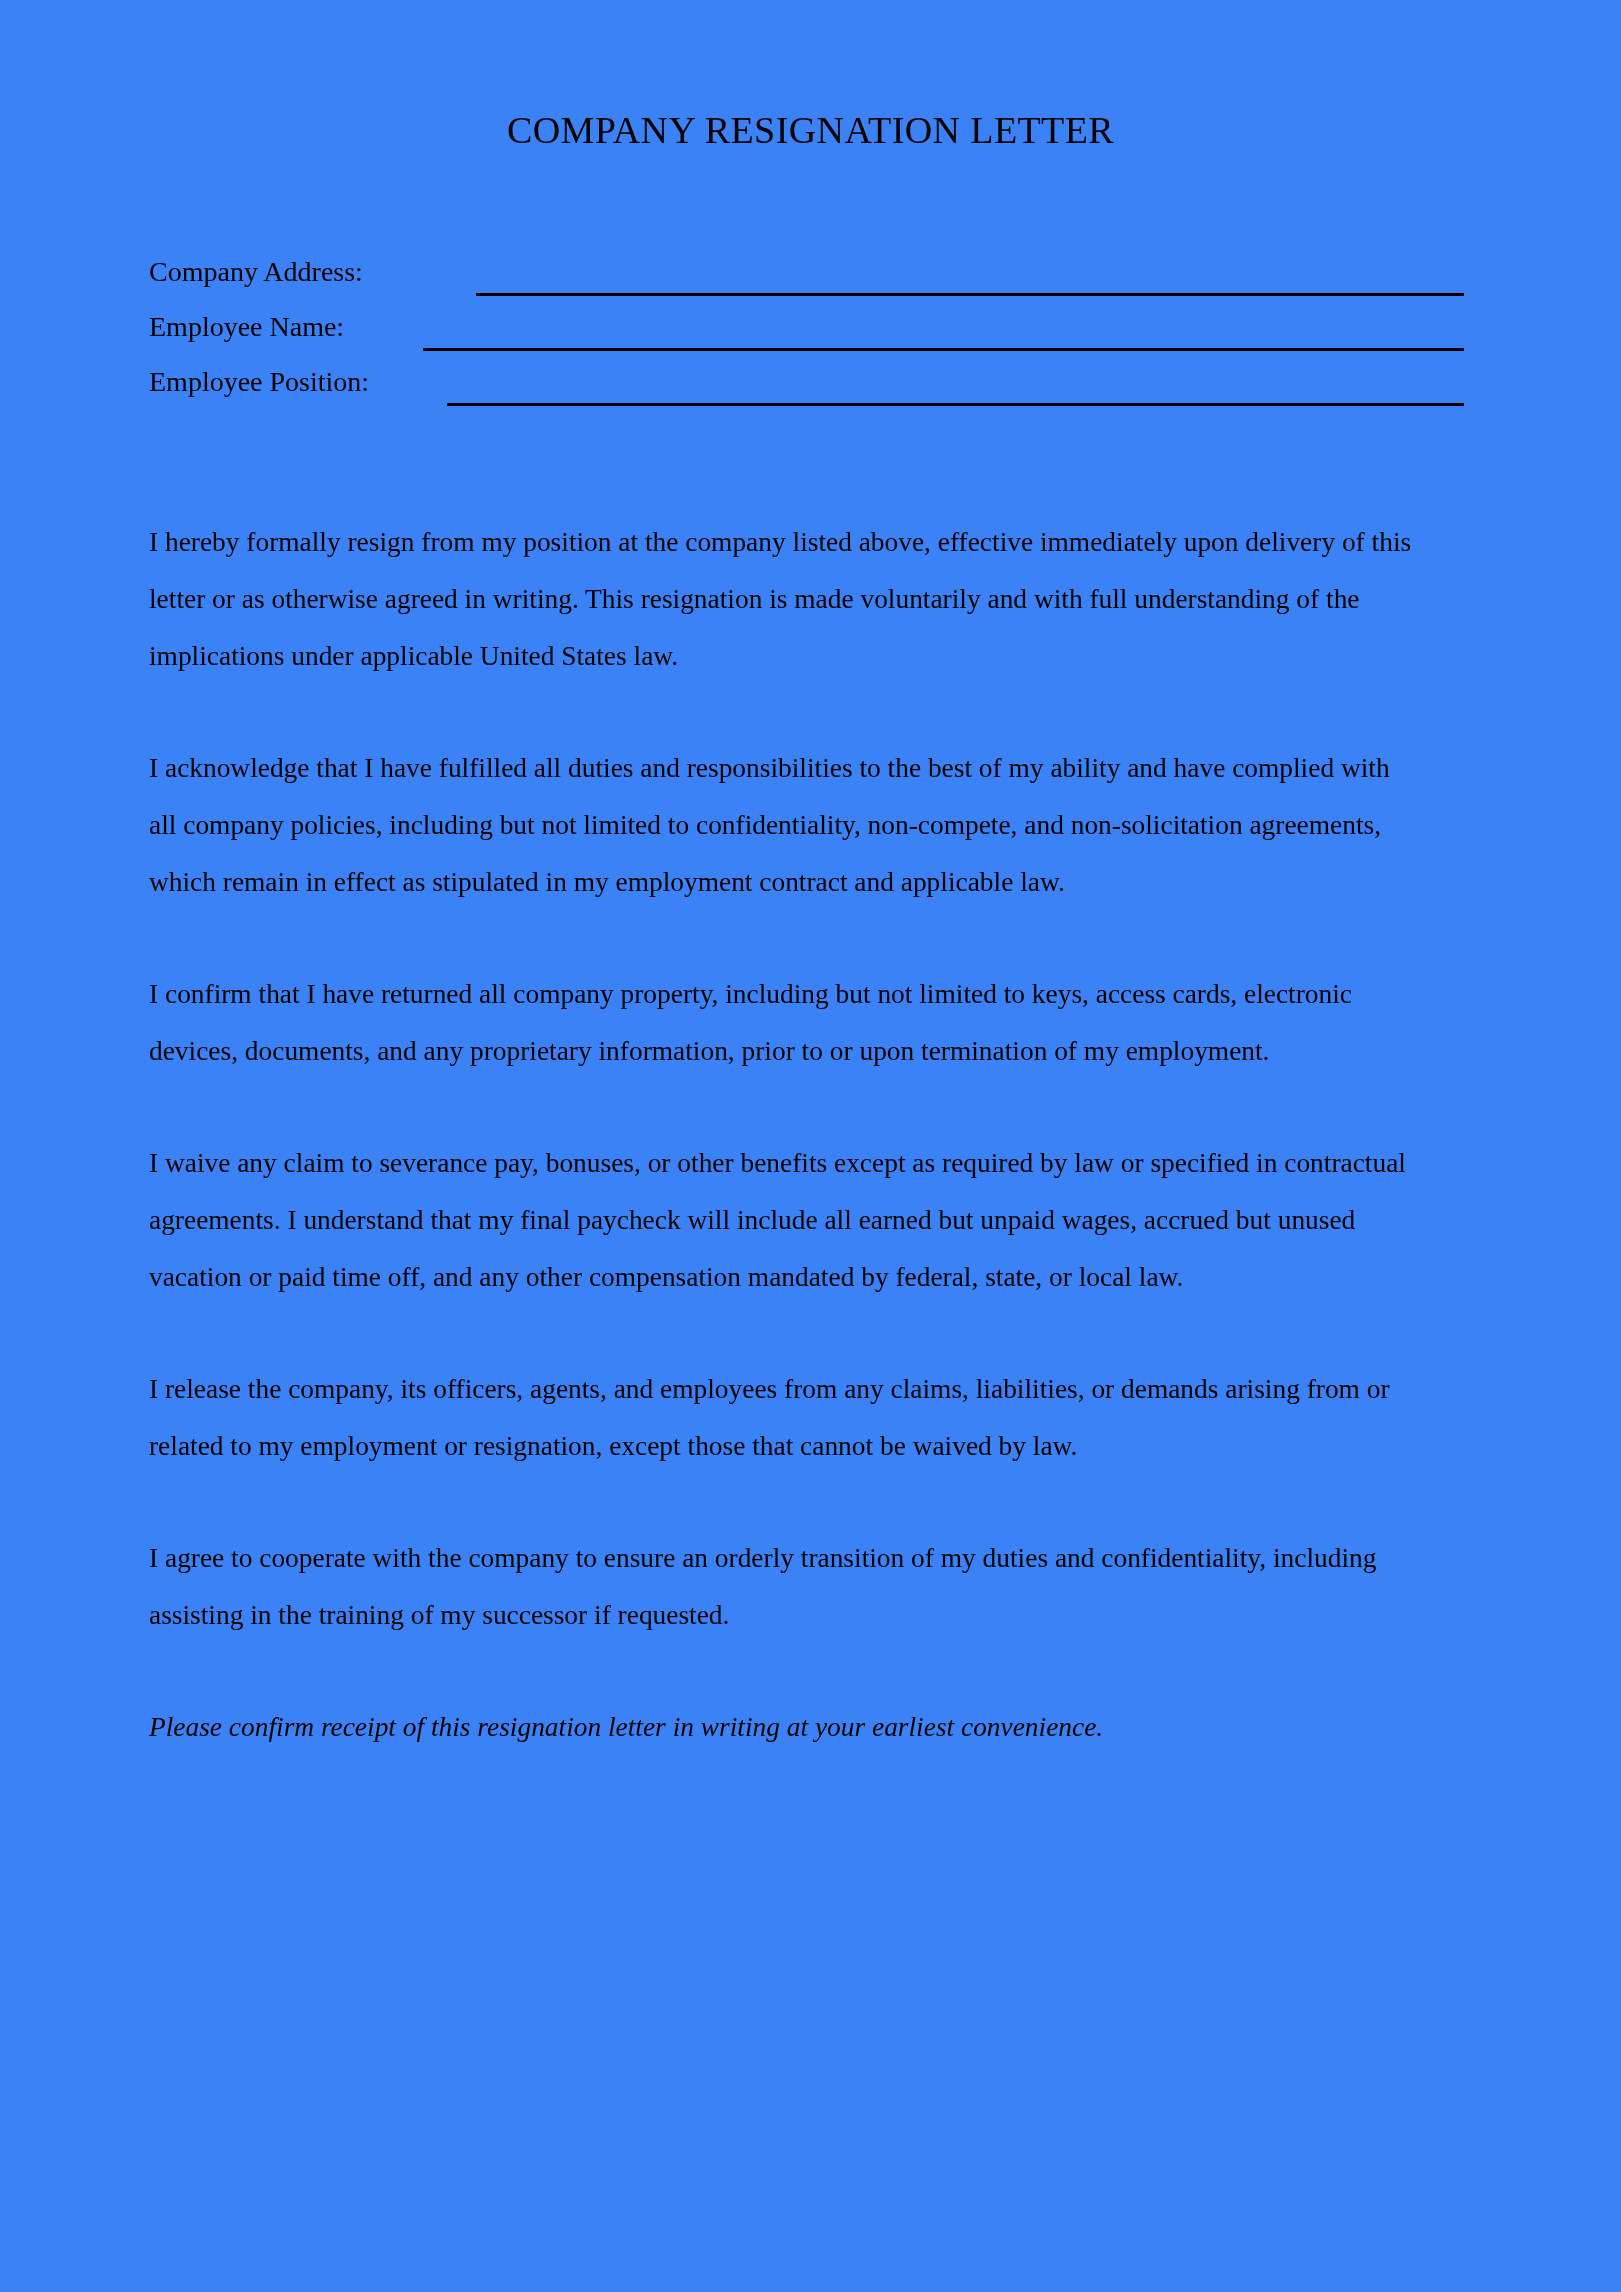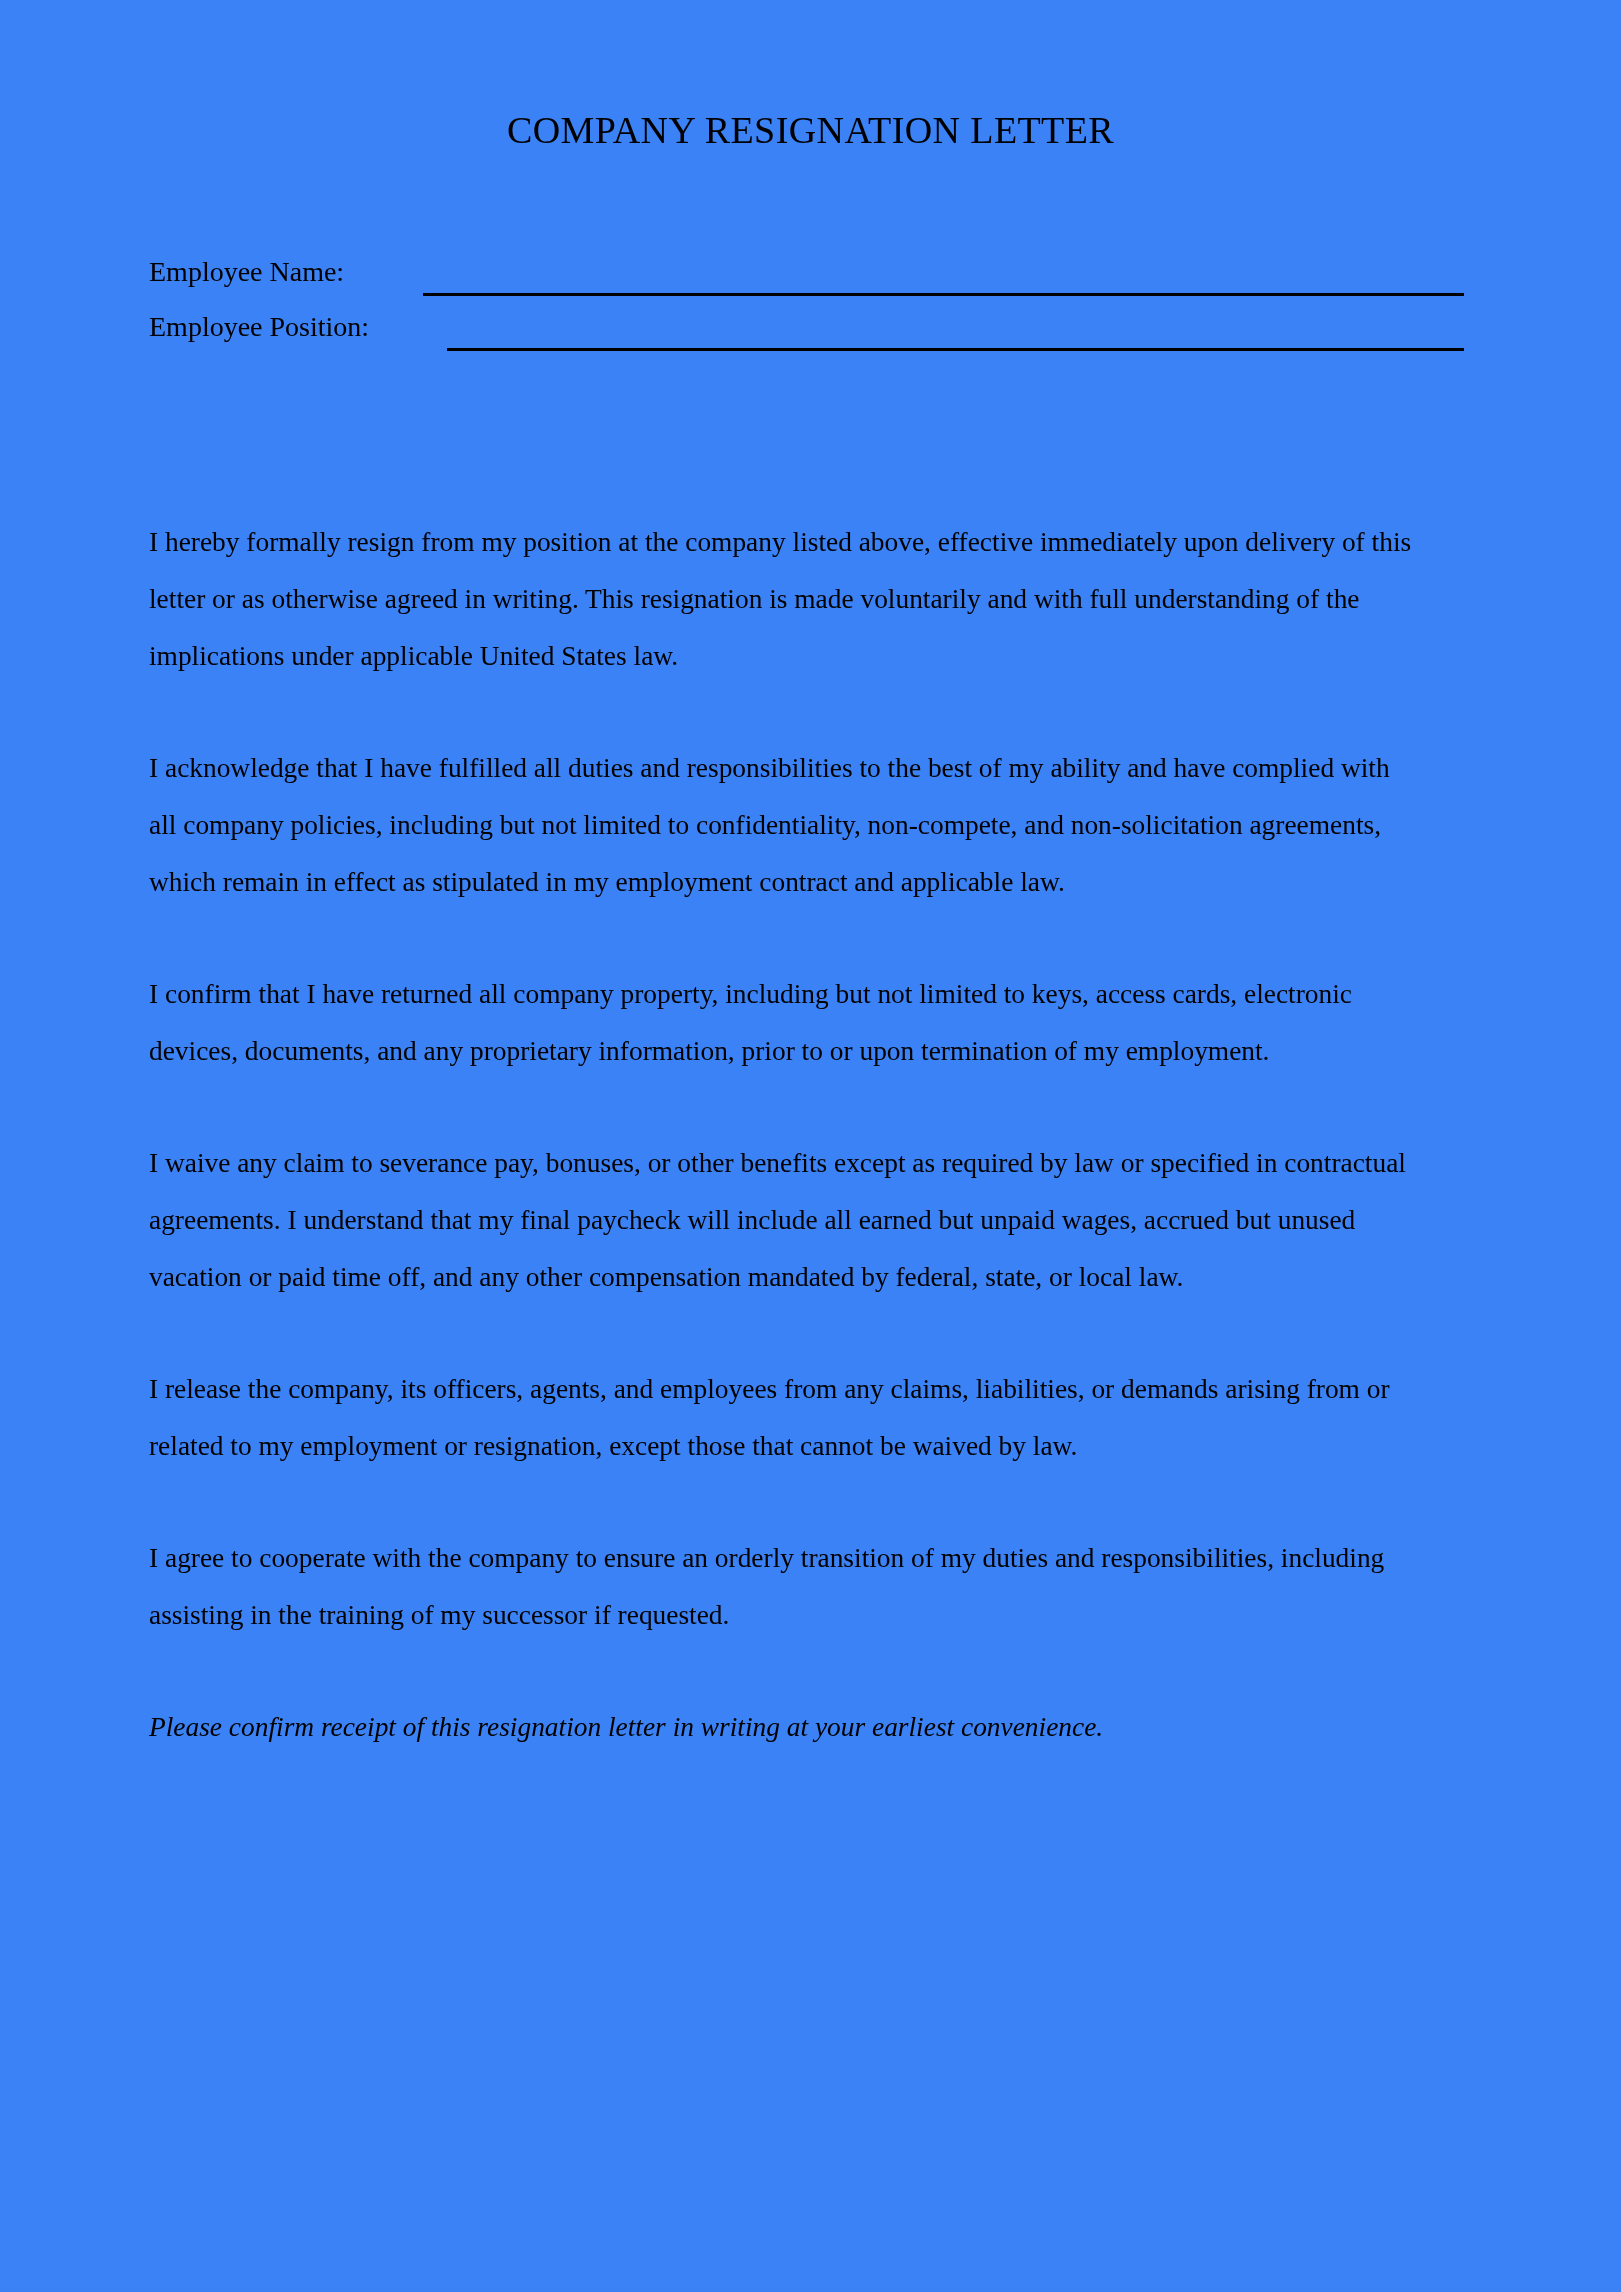--- a/index.html
+++ b/index.html
@@ -101,20 +101,24 @@
 </head>
 <body>
 
 <div class="page">
 
   <div class="doc-title">COMPANY RESIGNATION LETTER</div>
 
   <div class="form-block">
 
 
+    <div class="form-row r2">
+      <span class="form-label">Company Address:</span>
+      <span class="form-rule"></span>
+    </div>
 
     <div class="form-row r3">
       <span class="form-label">Employee Name:</span>
       <span class="form-rule"></span>
     </div>
 
     <div class="form-row r4">
       <span class="form-label">Employee Position:</span>
       <span class="form-rule"></span>
     </div>
@@ -127,21 +131,21 @@
     <p class="para">I hereby formally resign from my position at the company listed above, effective immediately upon delivery of this letter or as otherwise agreed in writing. This resignation is made voluntarily and with full understanding of the implications under applicable United States law.</p>
 
     <p class="para">I acknowledge that I have fulfilled all duties and responsibilities to the best of my ability and have complied with all company policies, including but not limited to confidentiality, non-compete, and non-solicitation agreements, which remain in effect as stipulated in my employment contract and applicable law.</p>
 
     <p class="para">I confirm that I have returned all company property, including but not limited to keys, access cards, electronic devices, documents, and any proprietary information, prior to or upon termination of my employment.</p>
 
     <p class="para">I waive any claim to severance pay, bonuses, or other benefits except as required by law or specified in contractual agreements. I understand that my final paycheck will include all earned but unpaid wages, accrued but unused vacation or paid time off, and any other compensation mandated by federal, state, or local law.</p>
 
     <p class="para">I release the company, its officers, agents, and employees from any claims, liabilities, or demands arising from or related to my employment or resignation, except those that cannot be waived by law.</p>
 
-    <p class="para">I agree to cooperate with the company to ensure an orderly transition of my duties and responsibilities, including assisting in the training of my successor if requested.</p>
+    <p class="para">I agree to cooperate with the company to ensure an orderly transition of my duties and confidentiality, including assisting in the training of my successor if requested.</p>
 
 
     <p class="para">Please confirm receipt of this resignation letter in writing at your earliest convenience.</p>
 
   </div>
 
 </div>
 
 
 </body></html>

